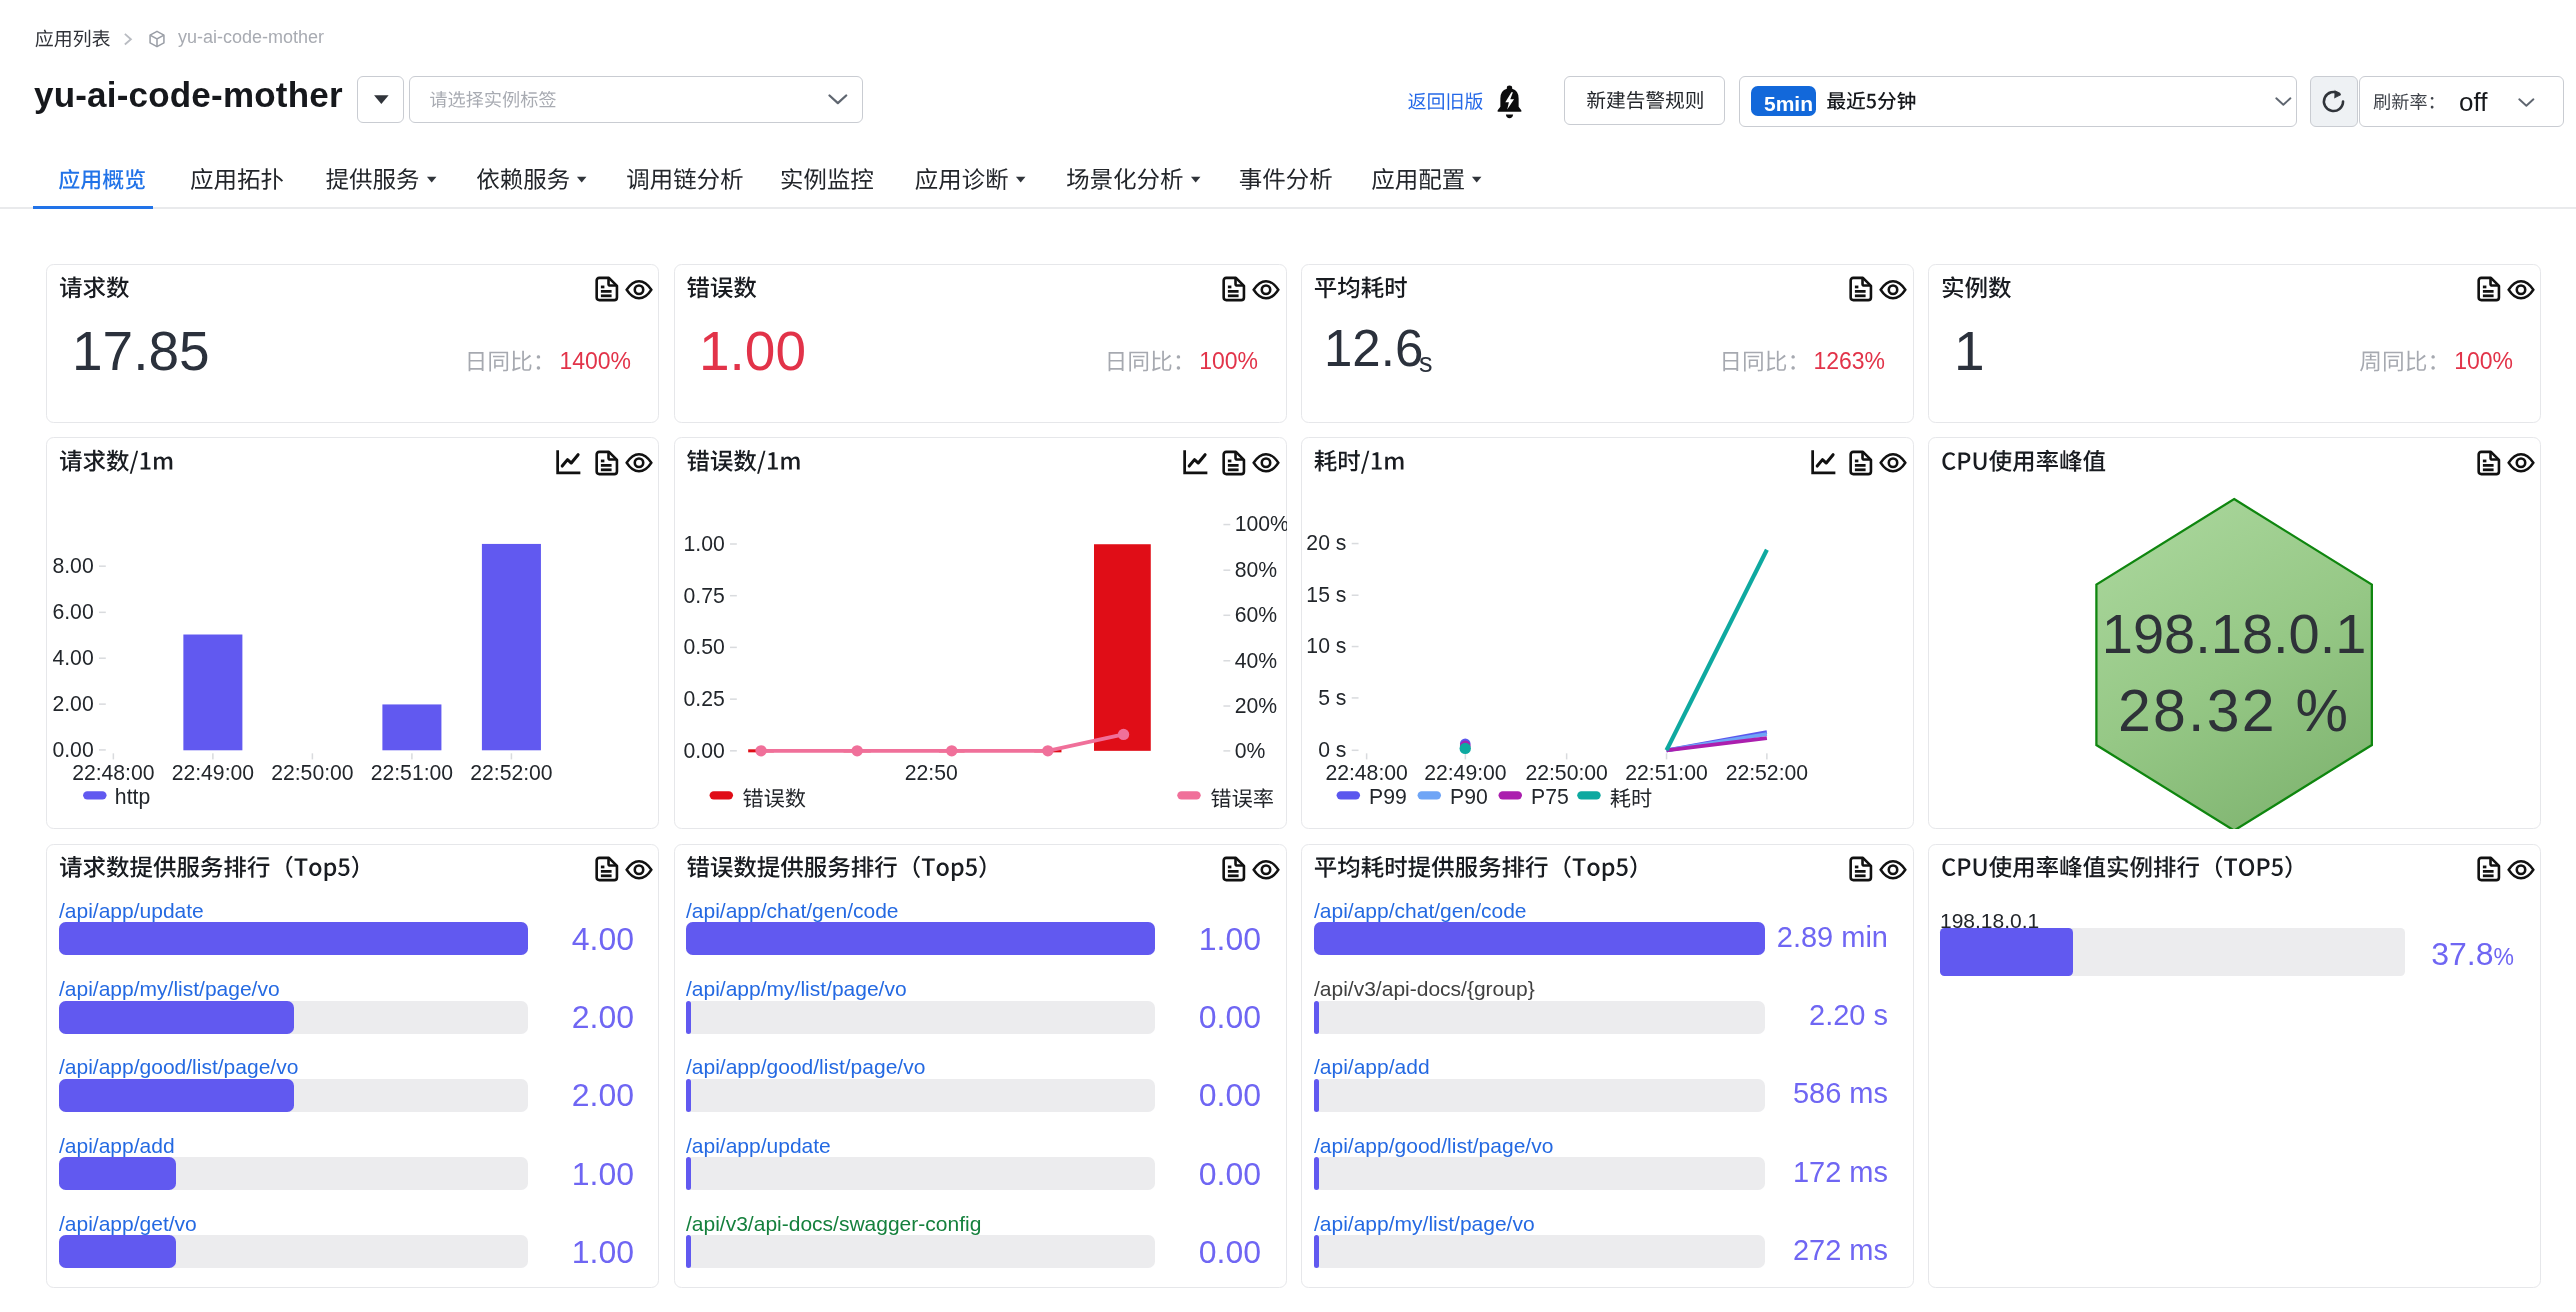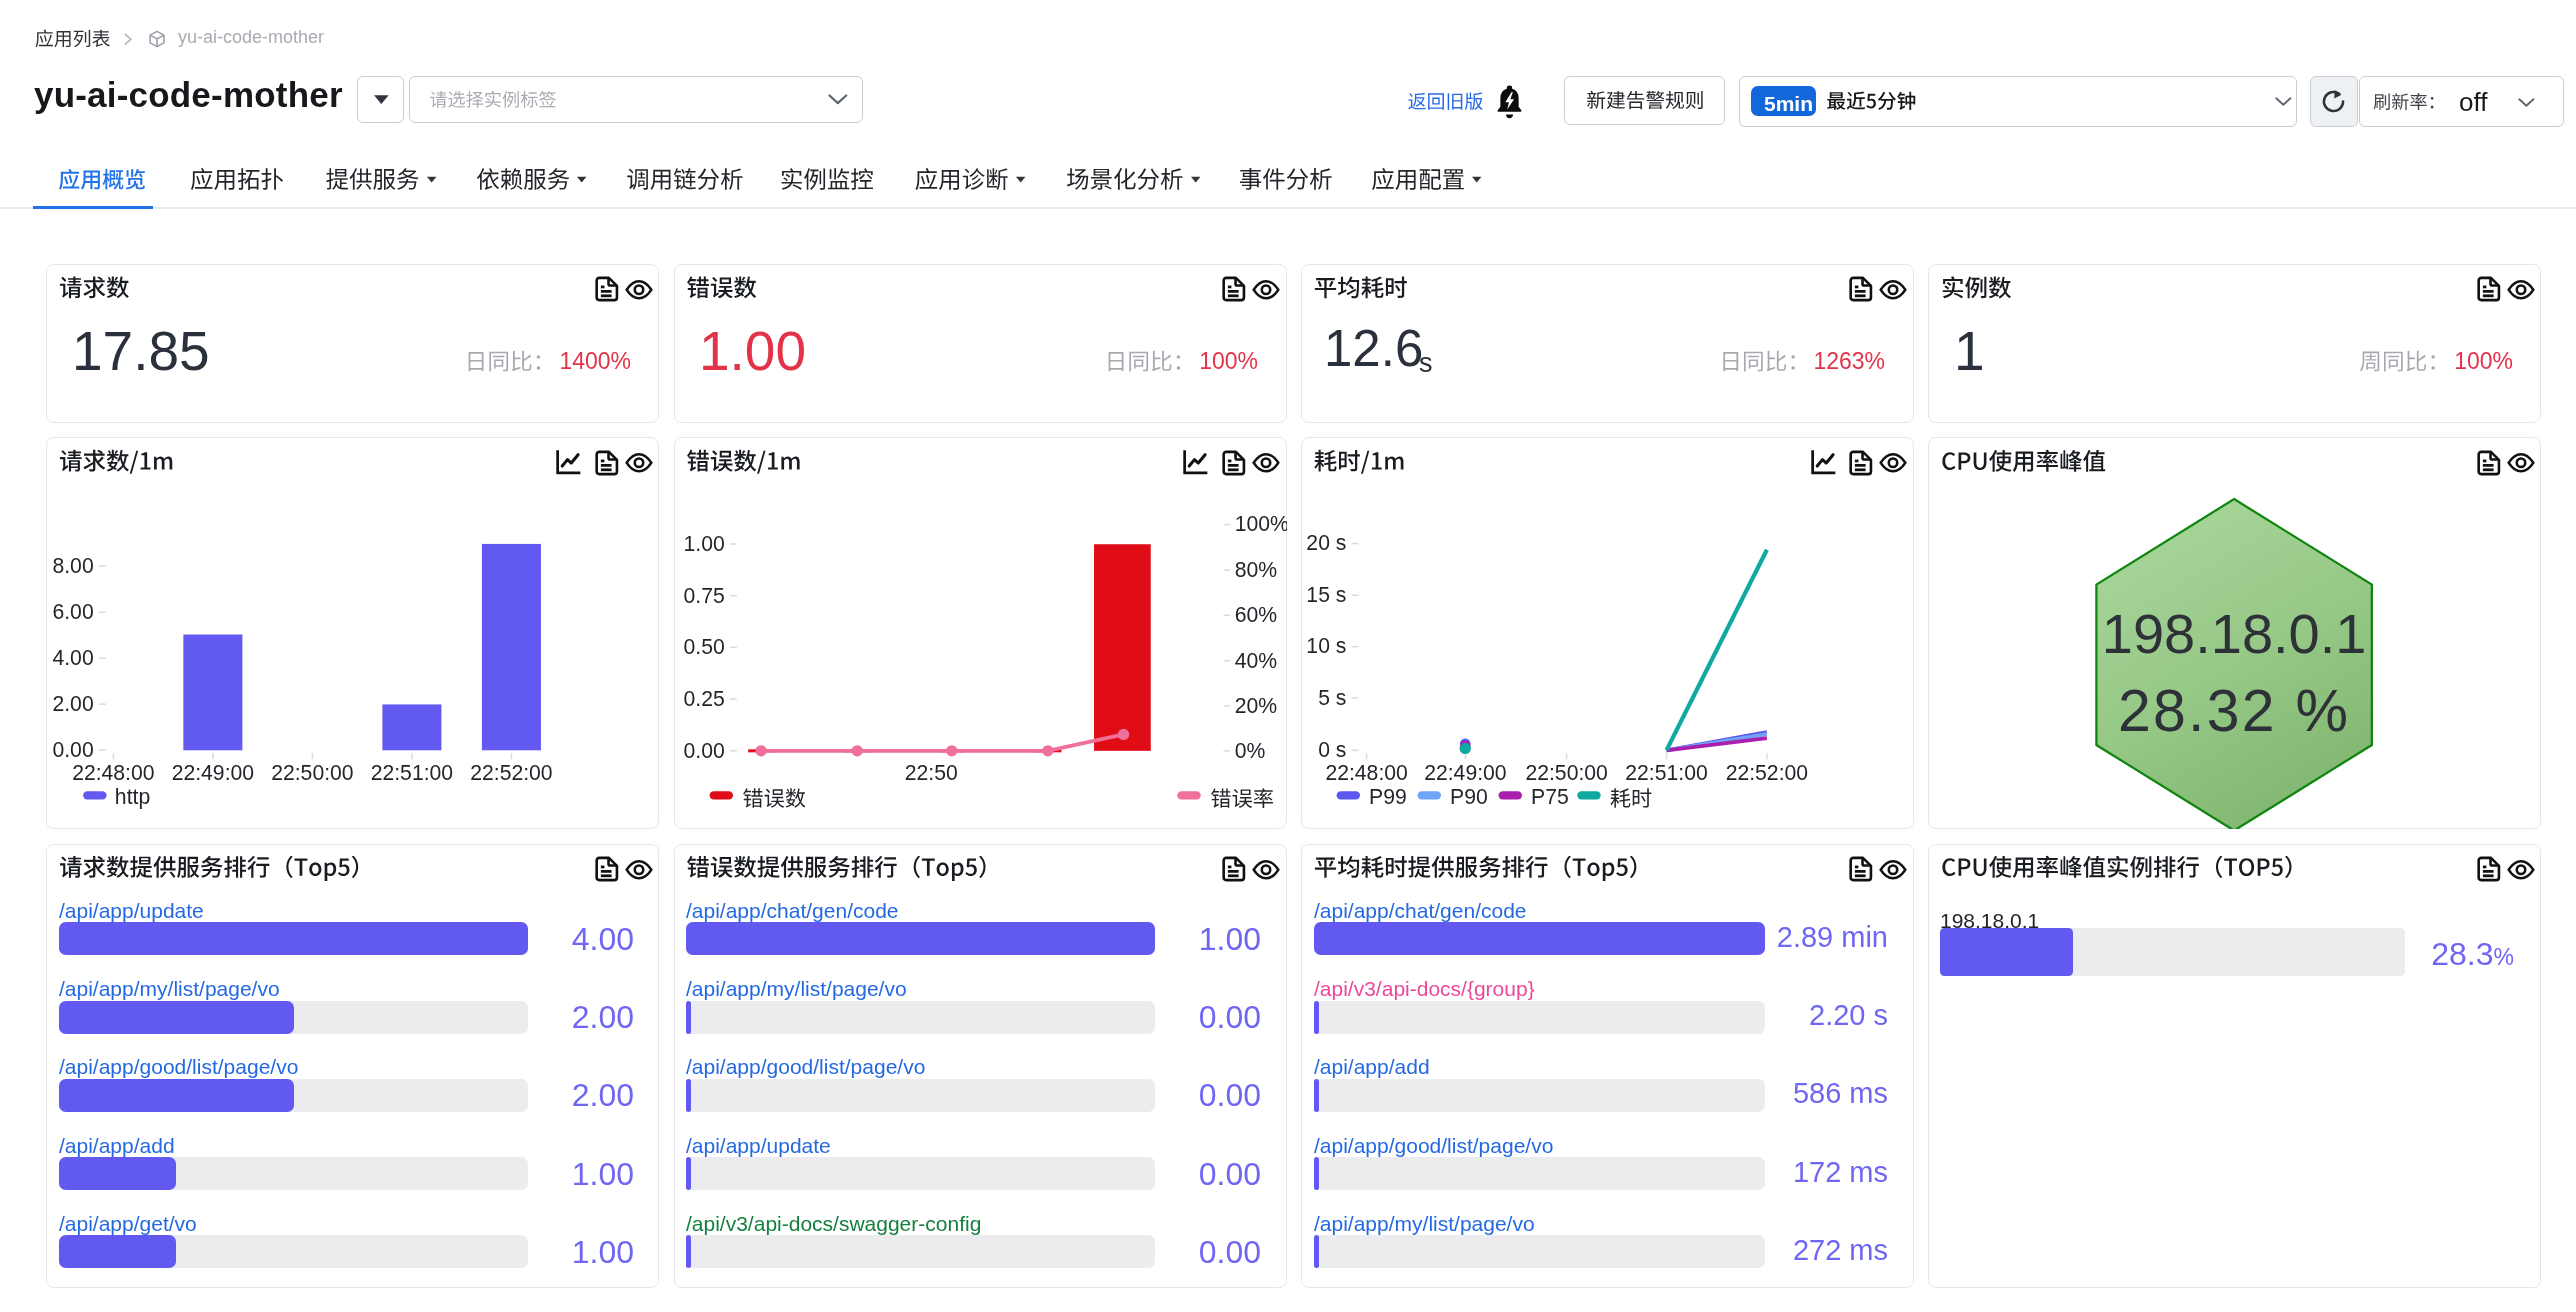--- a/index.html
+++ b/index.html
@@ -370,21 +370,21 @@
 <rect x="9" y="24.1" width="14" height="3.6" fill="#111"></rect>
 </svg>
     <svg style="position:absolute;left:1879px;top:858px" width="28" height="23.5" viewBox="0 0 37 31" fill="none">
 <path d="M2.2 15.5 Q9.5 4.2 18.5 4.2 Q27.5 4.2 34.8 15.5 Q27.5 26.8 18.5 26.8 Q9.5 26.8 2.2 15.5 Z" stroke="#111" stroke-width="3.2"></path>
 <circle cx="18.5" cy="15.5" r="5.6" stroke="#111" stroke-width="3.4"></circle>
 </svg>
     <div class="lt" style="left:1314px;top:899px;font-size:21px;color:#2469E2">/api/app/chat/gen/code</div>
     <div style="position:absolute;left:1314px;top:922px;width:451px;height:33px;border-radius:6.8px;background:#ECECEE"></div>
     <div style="position:absolute;left:1314px;top:922px;width:451px;height:33px;border-radius:6.8px;background:#6159F0"></div>
     <div class="lt" style="left:1888px;top:921px;font-size:29px;color:#6F66F3;transform:translateX(-100%)">2.89 min</div>
-    <div class="lt" style="left:1314px;top:977px;font-size:21px;color:#ec4899">/api/v3/api-docs/{group}</div>
+    <div class="lt" style="left:1314px;top:977px;font-size:21px;color:#404040">/api/v3/api-docs/{group}</div>
     <div style="position:absolute;left:1314px;top:1001px;width:451px;height:33px;border-radius:6.8px;background:#ECECEE"></div>
     <div style="position:absolute;left:1314px;top:1001px;width:5.3px;height:33px;border-radius:2.7px;background:#6159F0"></div>
     <div class="lt" style="left:1888px;top:999px;font-size:29px;color:#6F66F3;transform:translateX(-100%)">2.20 s</div>
     <div class="lt" style="left:1314px;top:1055px;font-size:21px;color:#2469E2">/api/app/add</div>
     <div style="position:absolute;left:1314px;top:1079px;width:451px;height:33px;border-radius:6.8px;background:#ECECEE"></div>
     <div style="position:absolute;left:1314px;top:1079px;width:5.3px;height:33px;border-radius:2.7px;background:#6159F0"></div>
     <div class="lt" style="left:1888px;top:1077px;font-size:29px;color:#6F66F3;transform:translateX(-100%)">586 ms</div>
     <div class="lt" style="left:1314px;top:1134px;font-size:21px;color:#2469E2">/api/app/good/list/page/vo</div>
     <div style="position:absolute;left:1314px;top:1157px;width:451px;height:33px;border-radius:6.8px;background:#ECECEE"></div>
     <div style="position:absolute;left:1314px;top:1157px;width:5.3px;height:33px;border-radius:2.7px;background:#6159F0"></div>
@@ -400,21 +400,21 @@
 <rect x="9" y="18.3" width="14" height="3.6" fill="#111"></rect>
 <rect x="9" y="24.1" width="14" height="3.6" fill="#111"></rect>
 </svg>
     <svg style="position:absolute;left:2507px;top:858px" width="28" height="23.5" viewBox="0 0 37 31" fill="none">
 <path d="M2.2 15.5 Q9.5 4.2 18.5 4.2 Q27.5 4.2 34.8 15.5 Q27.5 26.8 18.5 26.8 Q9.5 26.8 2.2 15.5 Z" stroke="#111" stroke-width="3.2"></path>
 <circle cx="18.5" cy="15.5" r="5.6" stroke="#111" stroke-width="3.4"></circle>
 </svg>
     <div class="lt" style="left:1940px;top:909px;font-size:21px;color:#22262B">198.18.0.1</div>
     <div style="position:absolute;left:1940px;top:928px;width:465px;height:48px;border-radius:4.5px;background:#ECECEE"></div>
     <div style="position:absolute;left:1940px;top:928px;width:133px;height:48px;border-radius:4.5px;background:#6159F0"></div>
-    <div class="lt" style="left:2514px;top:936px;font-size:32px;color:#6F66F3;transform:translateX(-100%)"><span>28.3</span><span style="font-size:23px">%</span></div>
+    <div class="lt" style="left:2514px;top:936px;font-size:32px;color:#6F66F3;transform:translateX(-100%)"><span>37.8</span><span style="font-size:23px">%</span></div>
 <svg style="position:absolute;left:0;top:0;pointer-events:none" width="2576" height="1313" viewBox="0 0 3402 1734">
 <path fill="#303238" transform="translate(46.0 60.2) scale(0.025000)" d="M264 -490C305 -382 353 -239 372 -146L443 -175C421 -268 373 -407 329 -517ZM481 -546C513 -437 550 -295 564 -202L636 -224C621 -317 584 -456 549 -565ZM468 -828C487 -793 507 -747 521 -711H121V-438C121 -296 114 -97 36 45C54 52 88 74 102 87C184 -62 197 -286 197 -438V-640H942V-711H606C593 -747 565 -804 541 -848ZM209 -39V33H955V-39H684C776 -194 850 -376 898 -542L819 -571C781 -398 704 -194 607 -39ZM1153 -770V-407C1153 -266 1143 -89 1032 36C1049 45 1079 70 1090 85C1167 0 1201 -115 1216 -227H1467V71H1543V-227H1813V-22C1813 -4 1806 2 1786 3C1767 4 1699 5 1629 2C1639 22 1651 55 1655 74C1749 75 1807 74 1841 62C1875 50 1887 27 1887 -22V-770ZM1227 -698H1467V-537H1227ZM1813 -698V-537H1543V-698ZM1227 -466H1467V-298H1223C1226 -336 1227 -373 1227 -407ZM1813 -466V-298H1543V-466ZM2642 -724V-164H2716V-724ZM2848 -835V-17C2848 -1 2842 4 2826 4C2810 5 2758 5 2703 3C2713 24 2725 56 2728 76C2805 76 2853 74 2882 63C2912 51 2924 29 2924 -18V-835ZM2181 -302C2232 -267 2294 -218 2333 -181C2265 -85 2178 -17 2079 22C2095 37 2115 66 2124 85C2336 -10 2491 -205 2541 -552L2495 -566L2482 -563H2257C2273 -611 2287 -662 2299 -714H2571V-786H2061V-714H2224C2189 -561 2133 -419 2053 -326C2070 -315 2099 -290 2111 -276C2158 -335 2198 -409 2232 -494H2459C2440 -400 2411 -317 2373 -247C2334 -281 2273 -326 2224 -357ZM3252 79C3275 64 3312 51 3591 -38C3587 -54 3581 -83 3579 -104L3335 -31V-251C3395 -292 3449 -337 3492 -385C3570 -175 3710 -23 3917 46C3928 26 3950 -3 3967 -19C3868 -48 3783 -97 3714 -162C3777 -201 3850 -253 3908 -302L3846 -346C3802 -303 3732 -249 3672 -207C3628 -259 3592 -319 3566 -385H3934V-450H3536V-539H3858V-601H3536V-686H3902V-751H3536V-840H3460V-751H3105V-686H3460V-601H3156V-539H3460V-450H3065V-385H3397C3302 -300 3160 -223 3036 -183C3052 -168 3074 -140 3086 -122C3142 -142 3201 -170 3258 -203V-55C3258 -15 3236 2 3219 11C3231 27 3247 61 3252 79Z"></path>
       <path fill="#A8ABB2" transform="translate(567.0 140.3) scale(0.024000)" d="M107 -772C159 -725 225 -659 256 -617L307 -670C276 -711 208 -773 155 -818ZM42 -526V-454H192V-88C192 -44 162 -14 144 -2C157 13 177 44 184 62C198 41 224 20 393 -110C385 -125 373 -154 368 -174L264 -96V-526ZM494 -212H808V-130H494ZM494 -265V-342H808V-265ZM614 -840V-762H382V-704H614V-640H407V-585H614V-516H352V-458H960V-516H688V-585H899V-640H688V-704H929V-762H688V-840ZM424 -400V79H494V-75H808V-5C808 7 803 11 790 12C776 13 728 13 677 11C687 29 696 57 699 76C770 76 816 76 843 64C872 53 880 33 880 -4V-400ZM1061 -765C1119 -716 1187 -646 1216 -597L1278 -644C1246 -692 1177 -760 1118 -806ZM1446 -810C1422 -721 1380 -633 1326 -574C1344 -565 1376 -545 1390 -534C1413 -562 1435 -597 1455 -636H1603V-490H1320V-423H1501C1484 -292 1443 -197 1293 -144C1309 -130 1331 -102 1339 -83C1507 -149 1557 -264 1576 -423H1679V-191C1679 -115 1696 -93 1771 -93C1786 -93 1854 -93 1869 -93C1932 -93 1952 -125 1959 -252C1938 -257 1907 -268 1893 -282C1890 -177 1886 -163 1861 -163C1847 -163 1792 -163 1782 -163C1756 -163 1753 -166 1753 -191V-423H1951V-490H1678V-636H1909V-701H1678V-836H1603V-701H1485C1498 -731 1509 -763 1518 -795ZM1251 -456H1056V-386H1179V-83C1136 -63 1090 -27 1045 15L1095 80C1152 18 1206 -34 1243 -34C1265 -34 1296 -5 1335 19C1401 58 1484 68 1600 68C1698 68 1867 63 1945 58C1946 36 1958 -1 1966 -20C1867 -10 1715 -3 1601 -3C1495 -3 1411 -9 1349 -46C1301 -74 1278 -98 1251 -100ZM2177 -839V-639H2046V-569H2177V-356C2124 -340 2075 -326 2036 -315L2055 -242L2177 -281V-12C2177 1 2172 5 2160 6C2148 6 2109 7 2066 5C2076 26 2085 57 2088 76C2152 76 2191 75 2216 62C2241 50 2250 29 2250 -12V-305L2366 -343L2356 -412L2250 -379V-569H2369V-639H2250V-839ZM2804 -719C2768 -667 2719 -621 2662 -581C2610 -621 2566 -667 2532 -719ZM2396 -787V-719H2460C2497 -652 2546 -594 2604 -544C2526 -497 2438 -462 2353 -441C2367 -426 2385 -398 2393 -380C2484 -407 2577 -447 2660 -500C2738 -446 2829 -405 2928 -379C2938 -399 2959 -427 2974 -442C2880 -462 2794 -496 2720 -542C2799 -602 2866 -677 2909 -765L2864 -790L2851 -787ZM2620 -412V-324H2417V-256H2620V-153H2366V-85H2620V82H2695V-85H2957V-153H2695V-256H2885V-324H2695V-412ZM3538 -107C3671 -57 3804 12 3885 74L3931 15C3848 -44 3708 -113 3574 -162ZM3240 -557C3294 -525 3358 -475 3387 -440L3435 -494C3404 -530 3339 -575 3285 -605ZM3140 -401C3197 -370 3264 -320 3296 -284L3342 -341C3309 -376 3241 -422 3185 -451ZM3090 -726V-523H3165V-656H3834V-523H3912V-726H3569C3554 -761 3528 -810 3503 -847L3429 -824C3447 -794 3466 -758 3480 -726ZM3071 -256V-191H3432C3376 -94 3273 -29 3081 11C3097 28 3116 57 3124 77C3349 25 3461 -62 3518 -191H3935V-256H3541C3570 -353 3577 -469 3581 -606H3503C3499 -464 3493 -349 3461 -256ZM4690 -724V-165H4756V-724ZM4853 -835V-22C4853 -6 4847 -1 4831 0C4814 0 4761 1 4701 -2C4712 20 4723 52 4727 72C4803 73 4854 71 4883 58C4912 47 4924 25 4924 -22V-835ZM4358 -290C4393 -263 4435 -228 4465 -199C4418 -98 4357 -22 4285 23C4301 37 4323 63 4333 81C4487 -26 4591 -235 4625 -554L4581 -565L4568 -563H4440C4454 -612 4466 -662 4476 -714H4645V-785H4297V-714H4403C4373 -554 4323 -405 4250 -306C4267 -295 4296 -271 4308 -260C4352 -322 4389 -403 4419 -494H4548C4537 -411 4518 -335 4494 -268C4465 -293 4429 -320 4399 -341ZM4212 -839C4173 -692 4109 -548 4033 -453C4045 -434 4065 -393 4071 -376C4096 -408 4120 -444 4142 -483V78H4212V-626C4238 -689 4261 -755 4280 -820ZM5466 -764V-693H5902V-764ZM5779 -325C5826 -225 5873 -95 5888 -16L5957 -41C5940 -120 5892 -247 5843 -345ZM5491 -342C5465 -236 5420 -129 5364 -57C5381 -49 5411 -28 5425 -18C5479 -94 5529 -211 5560 -327ZM5422 -525V-454H5636V-18C5636 -5 5632 -1 5617 0C5604 0 5557 1 5505 -1C5515 22 5526 54 5529 76C5599 76 5645 74 5674 62C5703 49 5712 26 5712 -17V-454H5956V-525ZM5202 -840V-628H5049V-558H5186C5153 -434 5088 -290 5024 -215C5038 -196 5058 -165 5066 -145C5116 -209 5165 -314 5202 -422V79H5277V-444C5311 -395 5351 -333 5368 -301L5412 -360C5392 -388 5306 -498 5277 -531V-558H5408V-628H5277V-840ZM6424 -280C6460 -215 6498 -128 6512 -75L6576 -101C6561 -153 6521 -238 6484 -302ZM6176 -252C6219 -190 6266 -108 6286 -57L6349 -88C6329 -139 6280 -219 6236 -279ZM6701 -403H6294V-339H6701ZM6574 -845C6548 -772 6503 -701 6449 -654C6460 -648 6477 -638 6491 -628C6388 -514 6204 -420 6035 -370C6052 -354 6070 -329 6080 -310C6152 -334 6225 -365 6294 -403C6370 -444 6441 -493 6501 -547C6606 -451 6773 -362 6916 -319C6927 -339 6948 -367 6964 -381C6816 -418 6637 -502 6542 -586L6563 -610L6526 -629C6542 -647 6558 -668 6573 -690H6665C6698 -647 6730 -592 6744 -557L6815 -575C6802 -607 6774 -652 6745 -690H6939V-752H6611C6624 -777 6635 -802 6645 -828ZM6185 -845C6154 -746 6099 -647 6037 -583C6054 -573 6085 -554 6099 -542C6133 -582 6167 -633 6197 -690H6241C6266 -646 6289 -593 6299 -558L6366 -578C6358 -608 6338 -651 6316 -690H6477V-752H6227C6237 -777 6247 -802 6256 -827ZM6759 -297C6717 -200 6658 -91 6600 -13H6063V54H6934V-13H6686C6734 -91 6786 -190 6827 -277Z"></path>
       <path fill="#2468E8" transform="translate(1859.0 143.1) scale(0.025000)" d="M74 -766C121 -715 182 -645 212 -604L276 -648C245 -689 181 -756 134 -804ZM249 -467H47V-396H174V-110C132 -95 82 -56 32 -5L83 64C128 6 174 -49 206 -49C228 -49 261 -19 305 4C377 42 465 52 585 52C686 52 863 46 939 42C940 20 952 -17 961 -37C860 -25 706 -18 587 -18C476 -18 387 -24 321 -59C289 -76 268 -92 249 -103ZM481 -410C531 -370 588 -324 642 -277C577 -216 501 -171 422 -143C437 -128 457 -100 465 -81C549 -115 628 -164 697 -229C758 -175 813 -122 850 -82L908 -136C869 -176 810 -228 746 -281C813 -358 865 -454 896 -569L851 -586L837 -583H459V-703C622 -711 805 -731 929 -764L866 -824C756 -794 555 -775 385 -767V-548C385 -425 373 -259 277 -141C295 -133 327 -111 340 -97C434 -214 456 -384 459 -515H805C778 -444 739 -381 691 -327C637 -371 582 -415 534 -453ZM1374 -500H1618V-271H1374ZM1303 -568V-204H1692V-568ZM1082 -799V79H1159V25H1839V79H1919V-799ZM1159 -46V-724H1839V-46ZM2115 -800V80H2194V-800ZM2351 -771V78H2427V4H2809V70H2888V-771ZM2427 -67V-358H2809V-67ZM2427 -428V-700H2809V-428ZM3105 -820V-422C3105 -271 3096 -91 3030 37C3047 47 3072 69 3084 83C3143 -20 3164 -151 3171 -283H3309V79H3378V-351H3173L3174 -423V-496H3439V-563H3351V-842H3282V-563H3174V-820ZM3852 -479C3830 -365 3792 -268 3743 -188C3694 -272 3659 -371 3636 -479ZM3483 -772V-427C3483 -278 3474 -90 3397 43C3415 52 3444 72 3457 85C3543 -58 3555 -259 3555 -427V-479H3576C3602 -345 3642 -226 3700 -128C3646 -61 3583 -11 3514 21C3530 35 3549 64 3559 82C3627 47 3689 -2 3742 -65C3789 -3 3845 46 3912 82C3923 63 3946 36 3963 22C3893 -11 3834 -60 3786 -123C3857 -228 3908 -365 3932 -539L3887 -551L3875 -548H3555V-712C3692 -723 3841 -742 3948 -768L3901 -832C3800 -806 3630 -784 3483 -772Z"></path>
       <path fill="#23262B" transform="translate(2095.0 141.9) scale(0.026000)" d="M360 -213C390 -163 426 -95 442 -51L495 -83C480 -125 444 -190 411 -240ZM135 -235C115 -174 82 -112 41 -68C56 -59 82 -40 94 -30C133 -77 173 -150 196 -220ZM553 -744V-400C553 -267 545 -95 460 25C476 34 506 57 518 71C610 -59 623 -256 623 -400V-432H775V75H848V-432H958V-502H623V-694C729 -710 843 -736 927 -767L866 -822C794 -792 665 -762 553 -744ZM214 -827C230 -799 246 -765 258 -735H61V-672H503V-735H336C323 -768 301 -811 282 -844ZM377 -667C365 -621 342 -553 323 -507H46V-443H251V-339H50V-273H251V-18C251 -8 249 -5 239 -5C228 -4 197 -4 162 -5C172 13 182 41 184 59C233 59 267 58 290 47C313 36 320 18 320 -17V-273H507V-339H320V-443H519V-507H391C410 -549 429 -603 447 -652ZM126 -651C146 -606 161 -546 165 -507L230 -525C225 -563 208 -622 187 -665ZM1394 -755V-695H1581V-620H1330V-561H1581V-483H1387V-422H1581V-345H1379V-288H1581V-209H1337V-149H1581V-49H1652V-149H1937V-209H1652V-288H1899V-345H1652V-422H1876V-561H1945V-620H1876V-755H1652V-840H1581V-755ZM1652 -561H1809V-483H1652ZM1652 -620V-695H1809V-620ZM1097 -393C1097 -404 1120 -417 1135 -425H1258C1246 -336 1226 -259 1200 -193C1173 -233 1151 -283 1134 -343L1078 -322C1102 -241 1132 -177 1169 -126C1134 -60 1089 -8 1037 30C1053 40 1081 66 1092 80C1140 43 1183 -7 1218 -70C1323 30 1469 55 1653 55H1933C1937 35 1951 2 1962 -14C1911 -13 1694 -13 1654 -13C1485 -13 1347 -35 1249 -132C1290 -225 1319 -342 1334 -483L1292 -493L1278 -492H1192C1242 -567 1293 -661 1338 -758L1290 -789L1266 -778H1064V-711H1237C1197 -622 1147 -540 1129 -515C1109 -483 1084 -458 1066 -454C1076 -439 1091 -408 1097 -393ZM2248 -832C2210 -718 2146 -604 2073 -532C2091 -523 2126 -503 2141 -491C2174 -528 2206 -575 2236 -627H2483V-469H2061V-399H2942V-469H2561V-627H2868V-696H2561V-840H2483V-696H2273C2292 -734 2309 -773 2323 -813ZM2185 -299V89H2260V32H2748V87H2826V-299ZM2260 -38V-230H2748V-38ZM3192 -195V-151H3811V-195ZM3192 -282V-238H3811V-282ZM3185 -107V80H3256V51H3747V79H3820V-107ZM3256 6V-62H3747V6ZM3442 -429C3451 -414 3461 -395 3469 -377H3069V-325H3930V-377H3548C3538 -399 3522 -427 3508 -447ZM3150 -718C3130 -669 3092 -614 3033 -573C3047 -565 3068 -546 3077 -533C3092 -544 3105 -556 3117 -568V-431H3172V-458H3324C3329 -445 3332 -430 3333 -419C3360 -418 3388 -418 3403 -419C3424 -420 3438 -426 3450 -440C3468 -460 3476 -514 3484 -654C3485 -663 3485 -680 3485 -680H3197L3210 -708L3198 -710H3237V-746H3348V-710H3413V-746H3528V-795H3413V-839H3348V-795H3237V-839H3172V-795H3054V-746H3172V-714ZM3637 -842C3609 -755 3556 -675 3490 -623C3506 -613 3530 -594 3541 -584C3564 -604 3585 -627 3605 -654C3627 -614 3654 -577 3686 -545C3640 -514 3585 -490 3524 -473C3536 -460 3556 -433 3562 -420C3626 -441 3684 -468 3732 -504C3786 -461 3848 -429 3919 -409C3927 -427 3946 -451 3961 -466C3893 -482 3832 -509 3781 -545C3824 -587 3858 -639 3879 -703H3949V-757H3669C3680 -780 3690 -803 3698 -827ZM3811 -703C3794 -656 3767 -616 3733 -583C3696 -618 3666 -658 3644 -703ZM3419 -634C3412 -530 3405 -490 3396 -477C3390 -470 3384 -469 3375 -469L3349 -470V-602H3148L3171 -634ZM3172 -560H3293V-500H3172ZM4476 -791V-259H4548V-725H4824V-259H4899V-791ZM4208 -830V-674H4065V-604H4208V-505L4207 -442H4043V-371H4204C4194 -235 4158 -83 4036 17C4054 30 4079 55 4090 70C4185 -15 4233 -126 4256 -239C4300 -184 4359 -107 4383 -67L4435 -123C4411 -154 4310 -275 4269 -316L4275 -371H4428V-442H4278L4279 -506V-604H4416V-674H4279V-830ZM4652 -640V-448C4652 -293 4620 -104 4368 25C4383 36 4406 64 4415 79C4568 0 4647 -108 4686 -217V-27C4686 40 4711 59 4776 59H4857C4939 59 4951 19 4959 -137C4941 -141 4916 -152 4898 -166C4894 -27 4889 -1 4857 -1H4786C4761 -1 4753 -8 4753 -35V-290H4707C4718 -344 4722 -398 4722 -447V-640ZM5322 -114C5385 -63 5465 10 5503 55L5551 0C5512 -43 5431 -112 5369 -161ZM5103 -786V-179H5173V-718H5462V-182H5535V-786ZM5834 -833V-26C5834 -7 5826 -1 5807 -1C5788 0 5725 1 5654 -2C5666 20 5678 53 5682 75C5774 75 5829 73 5863 61C5894 48 5908 25 5908 -26V-833ZM5647 -750V-151H5718V-750ZM5280 -650V-366C5280 -229 5255 -78 5045 25C5059 37 5083 65 5091 81C5315 -28 5351 -211 5351 -364V-650Z"></path>
       <path fill="#16181C" transform="translate(2412.0 142.9) scale(0.026000)" d="M263 -631H736V-573H263ZM263 -748H736V-692H263ZM172 -812V-510H830V-812ZM385 -386V-330H226V-386ZM45 -52 53 32 385 -7V84H476V-18L527 -24L526 -100L476 -95V-386H952V-462H47V-386H139V-60ZM512 -334V-259H581L546 -249C575 -181 613 -121 662 -70C612 -34 556 -6 498 12C515 29 536 61 546 81C609 58 669 26 723 -15C777 27 840 59 912 80C925 58 949 24 969 6C901 -11 840 -38 788 -73C850 -137 899 -217 929 -315L875 -337L858 -334ZM627 -259H820C796 -208 763 -163 724 -124C684 -163 651 -208 627 -259ZM385 -262V-204H226V-262ZM385 -137V-85L226 -68V-137ZM1072 -779C1126 -724 1192 -648 1220 -599L1298 -653C1266 -701 1198 -774 1145 -825ZM1859 -843C1756 -812 1569 -792 1409 -785V-564C1409 -436 1401 -260 1316 -135C1337 -124 1380 -95 1396 -78C1470 -185 1495 -337 1502 -467H1684V-83H1777V-467H1955V-556H1505V-563V-708C1656 -717 1820 -737 1937 -773ZM1268 -484H1050V-391H1176V-128C1133 -110 1082 -68 1032 -15L1096 73C1140 9 1186 -53 1219 -53C1241 -53 1274 -20 1318 5C1389 47 1473 59 1599 59C1698 59 1871 53 1942 48C1944 22 1959 -25 1970 -51C1871 -38 1715 -30 1602 -30C1490 -30 1402 -36 1335 -76C1306 -93 1286 -109 1268 -120ZM2268 14C2397 14 2516 -79 2516 -242C2516 -403 2415 -476 2292 -476C2253 -476 2223 -467 2191 -451L2208 -639H2481V-737H2108L2086 -387L2143 -350C2185 -378 2213 -391 2260 -391C2344 -391 2400 -335 2400 -239C2400 -140 2337 -82 2255 -82C2177 -82 2124 -118 2082 -160L2027 -85C2079 -34 2152 14 2268 14ZM3250 -829 3162 -795C3216 -683 3296 -564 3377 -471H2787C2867 -562 2939 -677 2988 -799L2887 -827C2829 -675 2727 -535 2609 -450C2632 -433 2672 -396 2690 -376C2714 -396 2738 -418 2761 -443V-377H2939C2917 -218 2863 -71 2631 5C2653 25 2680 63 2691 87C2947 -6 3013 -183 3039 -377H3285C3274 -148 3262 -54 3238 -30C3228 -20 3216 -18 3197 -18C3173 -18 3115 -18 3054 -23C3071 3 3083 44 3085 72C3147 75 3207 75 3241 72C3277 68 3302 59 3324 31C3359 -9 3372 -125 3385 -428L3387 -460C3411 -432 3436 -407 3460 -385C3477 -411 3512 -447 3536 -465C3432 -547 3311 -697 3250 -829ZM4215 -547V-331H4100V-547ZM4308 -547H4424V-331H4308ZM4215 -842V-638H4014V-178H4100V-239H4215V85H4308V-239H4424V-185H4514V-638H4308V-842ZM3744 -842C3713 -750 3660 -663 3600 -606C3615 -584 3639 -535 3646 -514C3659 -526 3671 -540 3683 -555C3706 -583 3729 -615 3749 -649H3986V-736H3795C3807 -763 3818 -790 3828 -817ZM3627 -351V-266H3766V-87C3766 -38 3731 -4 3710 11C3725 26 3750 59 3758 79C3776 62 3808 44 4000 -55C3994 -74 3987 -111 3985 -137L3856 -75V-266H3987V-351H3856V-470H3967V-555H3683V-470H3766V-351Z"></path>
       <path fill="#3F434A" transform="translate(3134.0 143.3) scale(0.024000)" d="M647 -736V-173H718V-736ZM847 -821V-20C847 -3 842 1 826 2C808 2 752 3 693 1C704 24 714 58 718 79C792 79 848 76 878 64C908 51 920 29 920 -20V-821ZM192 -417V-30H250V-353H346V78H411V-353H515V-111C515 -101 513 -99 503 -98C494 -98 467 -98 430 -99C440 -82 449 -56 451 -37C499 -37 531 -38 552 -50C573 -61 578 -80 578 -110V-417H515H411V-520H574V-783H106V-445C106 -305 101 -115 29 18C46 26 75 48 86 61C163 -82 174 -296 174 -445V-520H346V-417ZM174 -715H503V-588H174ZM1360 -213C1390 -163 1426 -95 1442 -51L1495 -83C1480 -125 1444 -190 1411 -240ZM1135 -235C1115 -174 1082 -112 1041 -68C1056 -59 1082 -40 1094 -30C1133 -77 1173 -150 1196 -220ZM1553 -744V-400C1553 -267 1545 -95 1460 25C1476 34 1506 57 1518 71C1610 -59 1623 -256 1623 -400V-432H1775V75H1848V-432H1958V-502H1623V-694C1729 -710 1843 -736 1927 -767L1866 -822C1794 -792 1665 -762 1553 -744ZM1214 -827C1230 -799 1246 -765 1258 -735H1061V-672H1503V-735H1336C1323 -768 1301 -811 1282 -844ZM1377 -667C1365 -621 1342 -553 1323 -507H1046V-443H1251V-339H1050V-273H1251V-18C1251 -8 1249 -5 1239 -5C1228 -4 1197 -4 1162 -5C1172 13 1182 41 1184 59C1233 59 1267 58 1290 47C1313 36 1320 18 1320 -17V-273H1507V-339H1320V-443H1519V-507H1391C1410 -549 1429 -603 1447 -652ZM1126 -651C1146 -606 1161 -546 1165 -507L1230 -525C1225 -563 1208 -622 1187 -665ZM2829 -643C2794 -603 2732 -548 2687 -515L2742 -478C2788 -510 2846 -558 2892 -605ZM2056 -337 2094 -277C2160 -309 2242 -353 2319 -394L2304 -451C2213 -407 2118 -363 2056 -337ZM2085 -599C2139 -565 2205 -515 2236 -481L2290 -527C2256 -561 2190 -609 2136 -640ZM2677 -408C2746 -366 2832 -306 2874 -266L2930 -311C2886 -351 2797 -410 2730 -448ZM2051 -202V-132H2460V80H2540V-132H2950V-202H2540V-284H2460V-202ZM2435 -828C2450 -805 2468 -776 2481 -750H2071V-681H2438C2408 -633 2374 -592 2361 -579C2346 -561 2331 -550 2317 -547C2324 -530 2334 -498 2338 -483C2353 -489 2375 -494 2490 -503C2442 -454 2399 -415 2379 -399C2345 -371 2319 -352 2297 -349C2305 -330 2315 -297 2318 -284C2339 -293 2374 -298 2636 -324C2648 -304 2658 -286 2664 -270L2724 -297C2703 -343 2652 -415 2607 -466L2551 -443C2568 -424 2585 -401 2600 -379L2423 -364C2511 -434 2599 -522 2679 -615L2618 -650C2597 -622 2573 -594 2550 -567L2421 -560C2454 -595 2487 -637 2516 -681H2941V-750H2569C2555 -779 2531 -818 2508 -847ZM3250 -486C3290 -486 3326 -515 3326 -560C3326 -606 3290 -636 3250 -636C3210 -636 3174 -606 3174 -560C3174 -515 3210 -486 3250 -486ZM3250 4C3290 4 3326 -26 3326 -71C3326 -117 3290 -146 3250 -146C3210 -146 3174 -117 3174 -71C3174 -26 3210 4 3250 4Z"></path>
       <path fill="#2173E8" transform="translate(77.0 247.8) scale(0.029000)" d="M261 -490C302 -381 350 -238 369 -145L458 -182C436 -275 388 -413 344 -523ZM470 -548C503 -440 539 -297 552 -204L644 -230C628 -324 591 -462 556 -572ZM462 -830C478 -797 495 -756 508 -721H115V-449C115 -306 109 -103 32 39C55 48 98 76 115 92C198 -60 211 -294 211 -449V-631H947V-721H615C601 -759 577 -812 556 -854ZM212 -49V41H959V-49H697C788 -200 861 -378 909 -542L809 -577C770 -405 696 -202 599 -49ZM1148 -775V-415C1148 -274 1138 -95 1028 28C1049 40 1088 71 1102 90C1176 8 1212 -105 1229 -216H1460V74H1555V-216H1799V-36C1799 -17 1792 -11 1773 -11C1755 -10 1687 -9 1623 -13C1636 12 1651 54 1654 78C1747 79 1807 78 1844 63C1880 48 1893 20 1893 -35V-775ZM1242 -685H1460V-543H1242ZM1799 -685V-543H1555V-685ZM1242 -455H1460V-306H1238C1241 -344 1242 -380 1242 -414ZM1799 -455V-306H1555V-455ZM2623 -356C2631 -363 2663 -368 2697 -368H2737C2703 -228 2638 -83 2516 41C2538 51 2569 73 2584 88C2665 2 2722 -94 2761 -191V-23C2761 25 2765 40 2779 54C2793 67 2813 72 2834 72C2844 72 2866 72 2878 72C2895 72 2913 68 2924 60C2937 50 2946 37 2951 17C2956 -4 2959 -61 2960 -110C2943 -116 2921 -128 2908 -139C2908 -91 2907 -49 2905 -32C2903 -20 2900 -12 2896 -8C2892 -5 2884 -3 2876 -3C2869 -3 2859 -3 2854 -3C2847 -3 2841 -5 2837 -9C2834 -12 2833 -18 2833 -24V-318H2803L2815 -368H2954L2955 -447H2830C2845 -544 2849 -635 2850 -711H2941V-793H2621V-711H2775C2774 -635 2770 -544 2753 -447H2691C2704 -513 2719 -611 2727 -656H2653C2647 -610 2627 -474 2618 -452C2612 -434 2606 -428 2593 -424C2602 -409 2618 -374 2623 -356ZM2514 -542V-434H2412V-542ZM2514 -611H2412V-713H2514ZM2341 -2C2355 -20 2379 -41 2536 -136C2543 -116 2549 -97 2553 -82L2620 -115C2605 -166 2568 -252 2534 -316L2471 -288C2485 -261 2499 -231 2511 -200L2412 -146V-358H2583V-790H2338V-161C2338 -114 2312 -80 2295 -65C2309 -51 2333 -20 2341 -2ZM2148 -844V-637H2048V-550H2146C2124 -420 2076 -266 2024 -179C2039 -158 2060 -123 2070 -97C2099 -146 2125 -214 2148 -290V83H2231V-390C2251 -347 2271 -300 2281 -270L2331 -348C2317 -374 2251 -492 2231 -523V-550H2314V-637H2231V-844ZM3652 -619C3696 -572 3745 -506 3766 -462L3851 -499C3828 -542 3780 -605 3733 -650ZM3108 -788V-501H3200V-788ZM3319 -833V-469H3411V-833ZM3185 -441V-121H3280V-358H3729V-130H3828V-441ZM3578 -846C3552 -733 3506 -618 3447 -545C3469 -534 3509 -510 3527 -497C3560 -542 3591 -600 3617 -665H3939V-749H3647C3655 -775 3663 -801 3669 -827ZM3446 -317V-238C3446 -165 3418 -60 3061 10C3084 29 3111 64 3123 85C3383 25 3485 -57 3523 -136V-37C3523 46 3551 70 3659 70C3682 70 3799 70 3822 70C3907 70 3933 41 3943 -74C3919 -79 3881 -92 3861 -106C3857 -21 3850 -9 3814 -9C3786 -9 3691 -9 3670 -9C3626 -9 3618 -13 3618 -38V-183H3539C3543 -201 3544 -219 3544 -236V-317Z"></path>
       <path fill="#23262B" transform="translate(251.0 248.3) scale(0.031000)" d="M264 -490C305 -382 353 -239 372 -146L443 -175C421 -268 373 -407 329 -517ZM481 -546C513 -437 550 -295 564 -202L636 -224C621 -317 584 -456 549 -565ZM468 -828C487 -793 507 -747 521 -711H121V-438C121 -296 114 -97 36 45C54 52 88 74 102 87C184 -62 197 -286 197 -438V-640H942V-711H606C593 -747 565 -804 541 -848ZM209 -39V33H955V-39H684C776 -194 850 -376 898 -542L819 -571C781 -398 704 -194 607 -39ZM1153 -770V-407C1153 -266 1143 -89 1032 36C1049 45 1079 70 1090 85C1167 0 1201 -115 1216 -227H1467V71H1543V-227H1813V-22C1813 -4 1806 2 1786 3C1767 4 1699 5 1629 2C1639 22 1651 55 1655 74C1749 75 1807 74 1841 62C1875 50 1887 27 1887 -22V-770ZM1227 -698H1467V-537H1227ZM1813 -698V-537H1543V-698ZM1227 -466H1467V-298H1223C1226 -336 1227 -373 1227 -407ZM1813 -466V-298H1543V-466ZM2188 -840V-638H2043V-568H2188V-357C2130 -339 2077 -323 2034 -311L2057 -239L2188 -282V-15C2188 -1 2182 3 2168 4C2155 4 2112 5 2065 3C2074 22 2085 53 2088 72C2157 72 2198 71 2225 59C2250 47 2261 27 2261 -15V-306L2388 -350L2376 -417L2261 -380V-568H2382V-638H2261V-840ZM2379 -770V-698H2570C2526 -528 2443 -339 2316 -222C2331 -209 2354 -182 2365 -166C2407 -205 2444 -250 2477 -300V80H2549V22H2842V75H2915V-426H2549C2592 -514 2625 -607 2650 -698H2956V-770ZM2549 -49V-355H2842V-49ZM3224 -840V-640H3052V-566H3224V-360L3040 -311L3063 -234L3224 -280V-17C3224 -3 3218 2 3205 2C3191 2 3147 3 3099 1C3110 22 3121 54 3124 75C3194 75 3237 73 3264 60C3291 48 3302 27 3302 -17V-303L3460 -351L3451 -423L3302 -381V-566H3460V-640H3302V-840ZM3582 -840V79H3660V-477C3749 -410 3851 -322 3903 -263L3963 -318C3905 -380 3786 -474 3694 -539L3660 -511V-840Z"></path>
       <path fill="#23262B" transform="translate(430.0 248.1) scale(0.031000)" d="M478 -617H812V-538H478ZM478 -750H812V-671H478ZM409 -807V-480H884V-807ZM429 -297C413 -149 368 -36 279 35C295 45 324 68 335 80C388 33 428 -28 456 -104C521 37 627 65 773 65H948C951 45 961 14 971 -3C936 -2 801 -2 776 -2C742 -2 710 -3 680 -8V-165H890V-227H680V-345H939V-408H364V-345H609V-27C552 -52 508 -97 479 -181C487 -215 493 -251 498 -289ZM164 -839V-638H40V-568H164V-348C113 -332 66 -319 29 -309L48 -235L164 -273V-14C164 0 159 4 147 4C135 5 96 5 53 4C62 24 72 55 74 73C137 74 176 71 200 59C225 48 234 27 234 -14V-296L345 -333L335 -401L234 -370V-568H345V-638H234V-839ZM1484 -178C1442 -100 1372 -22 1303 30C1321 41 1349 65 1363 77C1431 20 1507 -69 1556 -155ZM1712 -141C1778 -74 1852 19 1886 80L1949 40C1914 -20 1839 -109 1771 -175ZM1269 -838C1212 -686 1119 -535 1021 -439C1034 -421 1056 -382 1063 -364C1097 -399 1130 -440 1162 -484V78H1236V-600C1276 -669 1311 -742 1340 -816ZM1732 -830V-626H1537V-829H1464V-626H1335V-554H1464V-307H1310V-234H1960V-307H1806V-554H1949V-626H1806V-830ZM1537 -554H1732V-307H1537ZM2108 -803V-444C2108 -296 2102 -95 2034 46C2052 52 2082 69 2095 81C2141 -14 2161 -140 2170 -259H2329V-11C2329 4 2323 8 2310 8C2297 9 2255 9 2209 8C2219 28 2228 61 2230 80C2298 80 2338 79 2364 66C2390 54 2399 31 2399 -10V-803ZM2176 -733H2329V-569H2176ZM2176 -499H2329V-330H2174C2175 -370 2176 -409 2176 -444ZM2858 -391C2836 -307 2801 -231 2758 -166C2711 -233 2675 -309 2648 -391ZM2487 -800V80H2558V-391H2583C2615 -287 2659 -191 2716 -110C2670 -54 2617 -11 2562 19C2578 32 2598 57 2606 74C2661 42 2713 -1 2759 -54C2806 2 2860 48 2921 81C2933 63 2954 37 2970 23C2907 -7 2851 -53 2802 -109C2865 -198 2914 -311 2941 -447L2897 -463L2884 -460H2558V-730H2839V-607C2839 -595 2836 -592 2820 -591C2804 -590 2751 -590 2690 -592C2700 -574 2711 -548 2714 -528C2790 -528 2841 -528 2872 -538C2904 -549 2912 -569 2912 -606V-800ZM3446 -381C3442 -345 3435 -312 3427 -282H3126V-216H3404C3346 -87 3235 -20 3057 14C3070 29 3091 62 3098 78C3296 31 3420 -53 3484 -216H3788C3771 -84 3751 -23 3728 -4C3717 5 3705 6 3684 6C3660 6 3595 5 3532 -1C3545 18 3554 46 3556 66C3616 69 3675 70 3706 69C3742 67 3765 61 3787 41C3822 10 3844 -66 3866 -248C3868 -259 3870 -282 3870 -282H3505C3513 -311 3519 -342 3524 -375ZM3745 -673C3686 -613 3604 -565 3509 -527C3430 -561 3367 -604 3324 -659L3338 -673ZM3382 -841C3330 -754 3231 -651 3090 -579C3106 -567 3127 -540 3137 -523C3188 -551 3234 -583 3275 -616C3315 -569 3365 -529 3424 -497C3305 -459 3173 -435 3046 -423C3058 -406 3071 -376 3076 -357C3222 -375 3373 -406 3508 -457C3624 -410 3764 -382 3919 -369C3928 -390 3945 -420 3961 -437C3827 -444 3702 -463 3597 -495C3708 -549 3802 -619 3862 -710L3817 -741L3804 -737H3397C3421 -766 3442 -796 3460 -826Z"></path>

